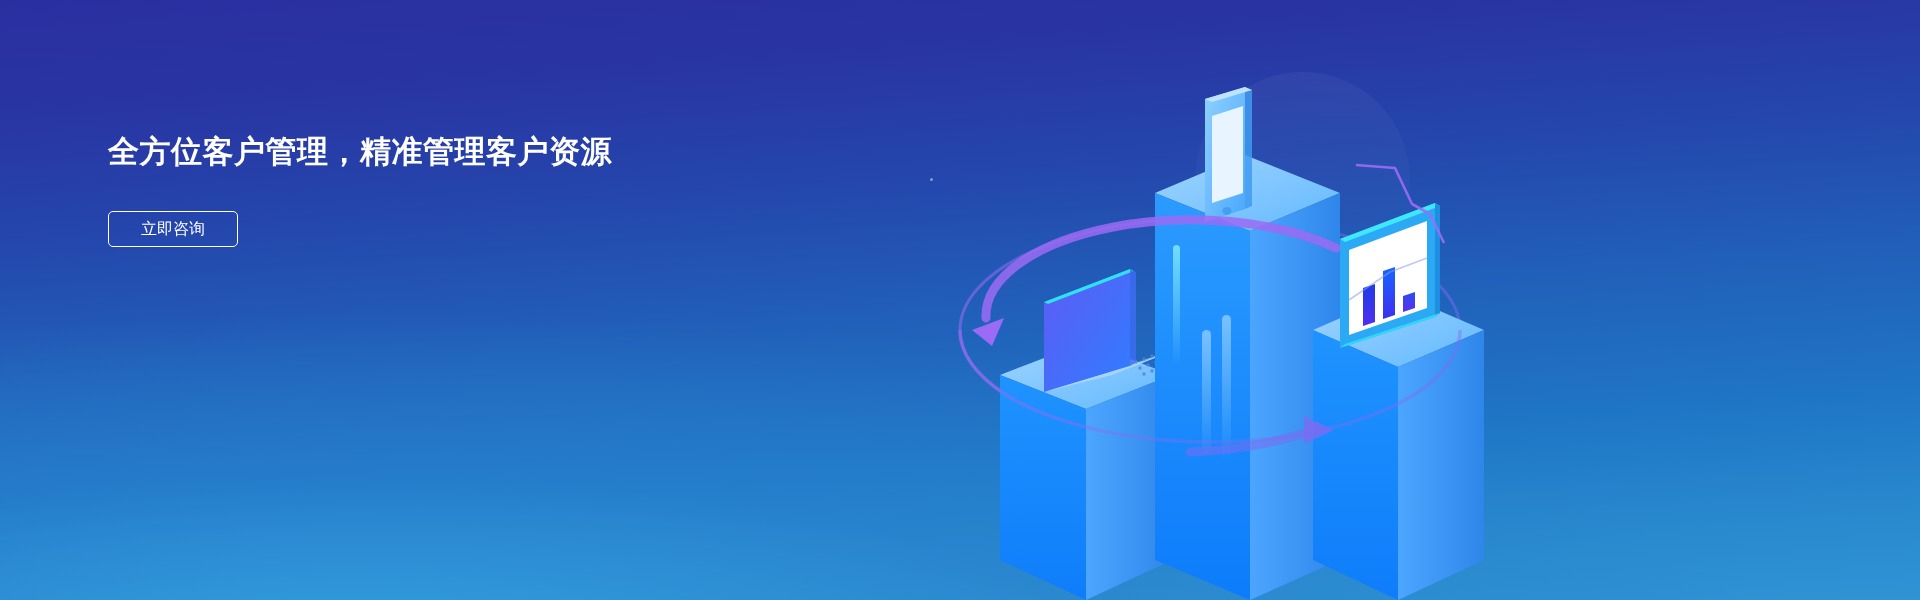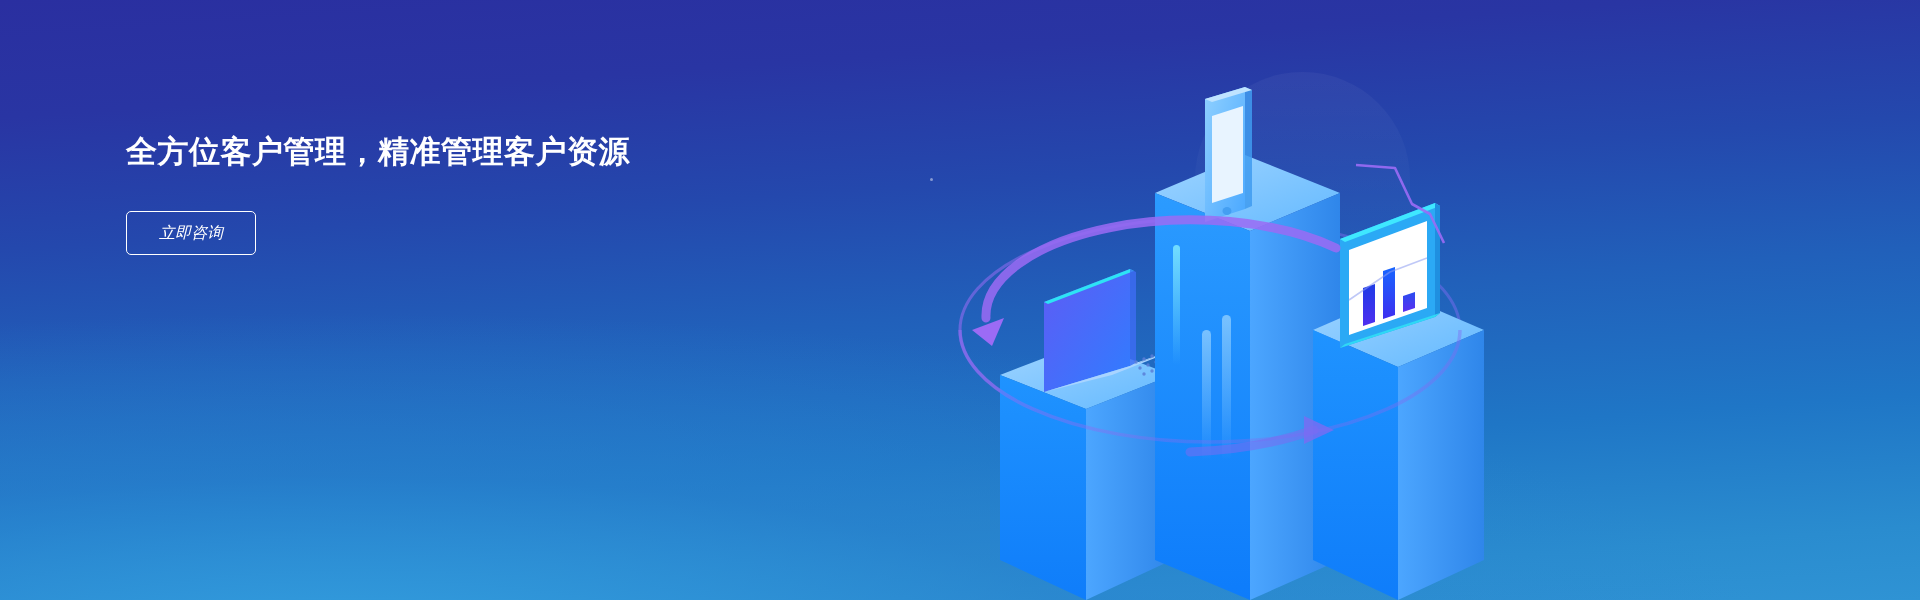--- a/index.html
+++ b/index.html
@@ -21,36 +21,35 @@
     border-radius:120px 120px 0 0;
     background:linear-gradient(180deg, rgba(255,255,255,.045), rgba(255,255,255,0) 85%);
     pointer-events:none;
   }
   .bg-speck{
     position:absolute;left:930px;top:178px;width:3px;height:3px;border-radius:50%;
     background:rgba(255,255,255,.45);
   }
 
   
-  .copy{position:absolute;left:126px;top:131px;width:640px;}
+  .copy{position:absolute;left:108px;top:131px;width:640px;}
   .headline{
     margin:0;color:#ffffff;font-size:31px;line-height:42px;font-weight:bold;
     letter-spacing:.5px;
   }
   .subtitle{
     margin:22px 0 0 0;color:#e9f1fb;font-size:16px;line-height:25px;
     max-width:485px;font-weight:normal;
   }
   .cta{
     display:inline-flex;align-items:center;justify-content:center;
-    margin-top:38px;width:130px;height:44px;
+    margin-top:38px;width:130px;height:36px;
     border:1px solid #ffffff;border-radius:5px;
     color:#ffffff;font-size:16px;background:transparent;cursor:pointer;
     box-sizing:border-box;
-    font-style:italic;
   }
 
   
   .art{position:absolute;left:900px;top:0;width:620px;height:600px;}
   .art svg{display:block;}
 </style>
 </head>
 <body>
 
 <div id="banner">

